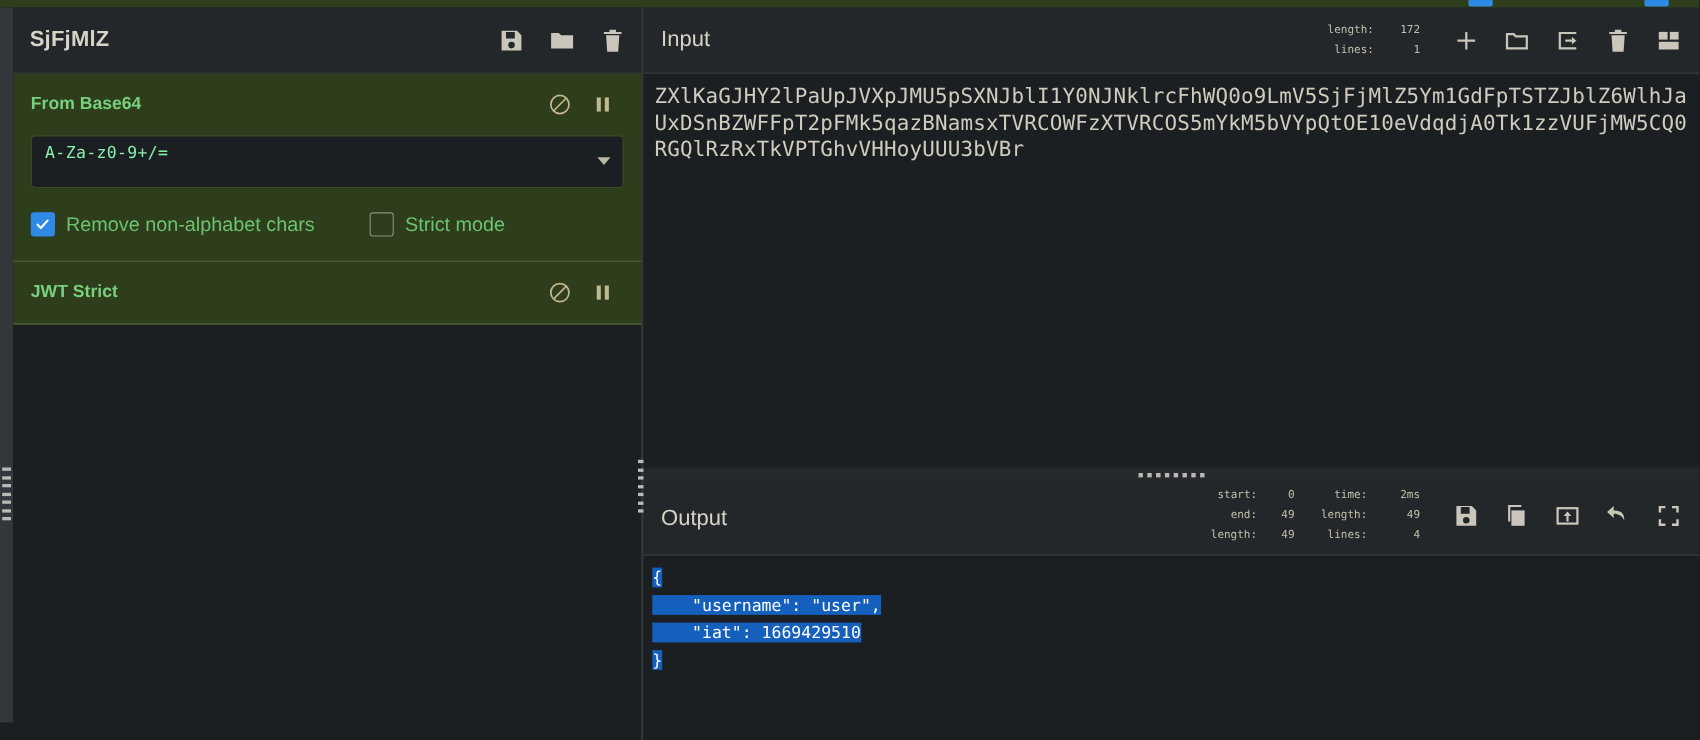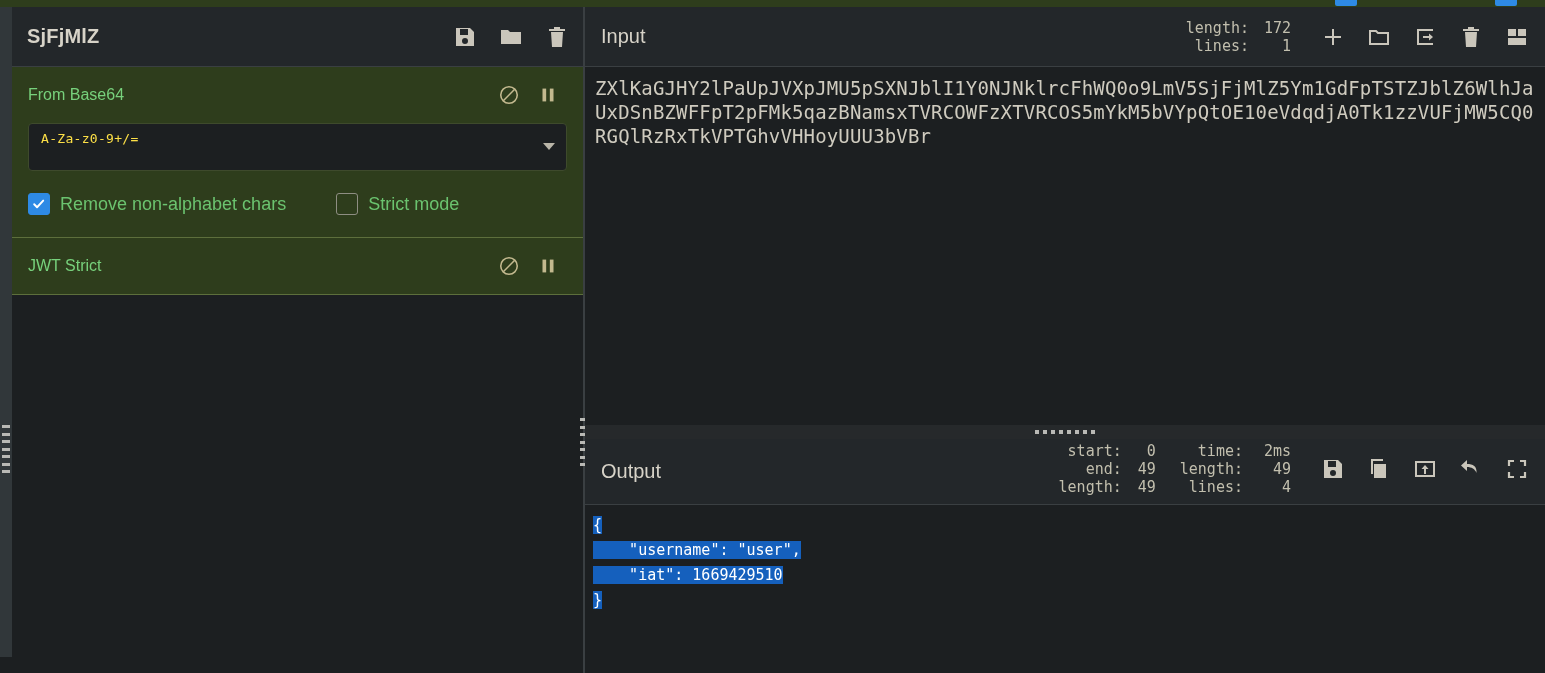--- a/index.html
+++ b/index.html
@@ -58,35 +58,35 @@
   .hicon svg { display: block; }
 
   .op {
     background: #2e3d1c;
     border-bottom: 1px solid #5d6f3c;
   }
   .op-head {
     position: relative; height: 56px; display: flex; align-items: center;
   }
   .op-title {
-    margin-left: 16px; font-size: 16px; font-weight: normal; color: #77d17c; text-align: center;
+    margin-left: 16px; font-size: 16px; font-weight: bold; color: #77d17c; text-align: center;
   }
   .op-icons { position: absolute; right: 24px; top: 0; height: 56px;
     display: flex; align-items: center; gap: 17px; }
   .opicon { width: 22px; height: 22px; cursor: pointer; }
 
   .op-body { padding: 0 16px 22px 16px; }
   .field {
     position: relative; background: #1c1f21; border: 1px solid #3e4a2c;
     border-radius: 4px; height: 48px; padding: 4px 12px 0 12px;
   }
   .field-label { font-size: 12.5px; color: #8fbf70; line-height: 15px; }
   .field-value {
     font-family: "DejaVu Sans Mono", monospace;
-    font-size: 13px; color: #fde047; line-height: 22px; letter-spacing: .3px;
+    font-size: 15px; color: #86efac; line-height: 22px; letter-spacing: .3px;
   }
   .caret {
     position: absolute; right: 11px; top: 19px;
     width: 0; height: 0;
     border-left: 6px solid transparent; border-right: 6px solid transparent;
     border-top: 7px solid #b9b5a8;
   }
   .checks { display: flex; align-items: center; margin-top: 22px; }
   .chk { display: flex; align-items: center; cursor: pointer; }
   .chk .box {
@@ -106,21 +106,21 @@
   .io-head {
     position: relative; height: 60px; background: #23272a;
     border-bottom: 1px solid #3a3f42; display: flex; align-items: center;
   }
   .io-title { font-size: 20px; font-weight: normal; color: #d7d3c8; margin-left: 16px; }
   .meta {
     position: absolute; right: 0; top: 0; height: 60px;
     display: flex; align-items: center;
   }
   .meta-grid {
-    font-family: "DejaVu Sans Mono", monospace; font-size: 15px;
+    font-family: "DejaVu Sans Mono", monospace; font-size: 10px;
     color: #c2bfae; line-height: 18px;
   }
   .meta-row { display: flex; justify-content: flex-end; white-space: pre; }
   .meta-k { text-align: right; }
   .meta-v { text-align: right; display: inline-block; }
 
   .io-icons { display: flex; align-items: center; gap: 22px; margin: 0 16px 0 30px; }
   .ioicon { width: 24px; height: 24px; cursor: pointer; }
 
   .txt-area {

